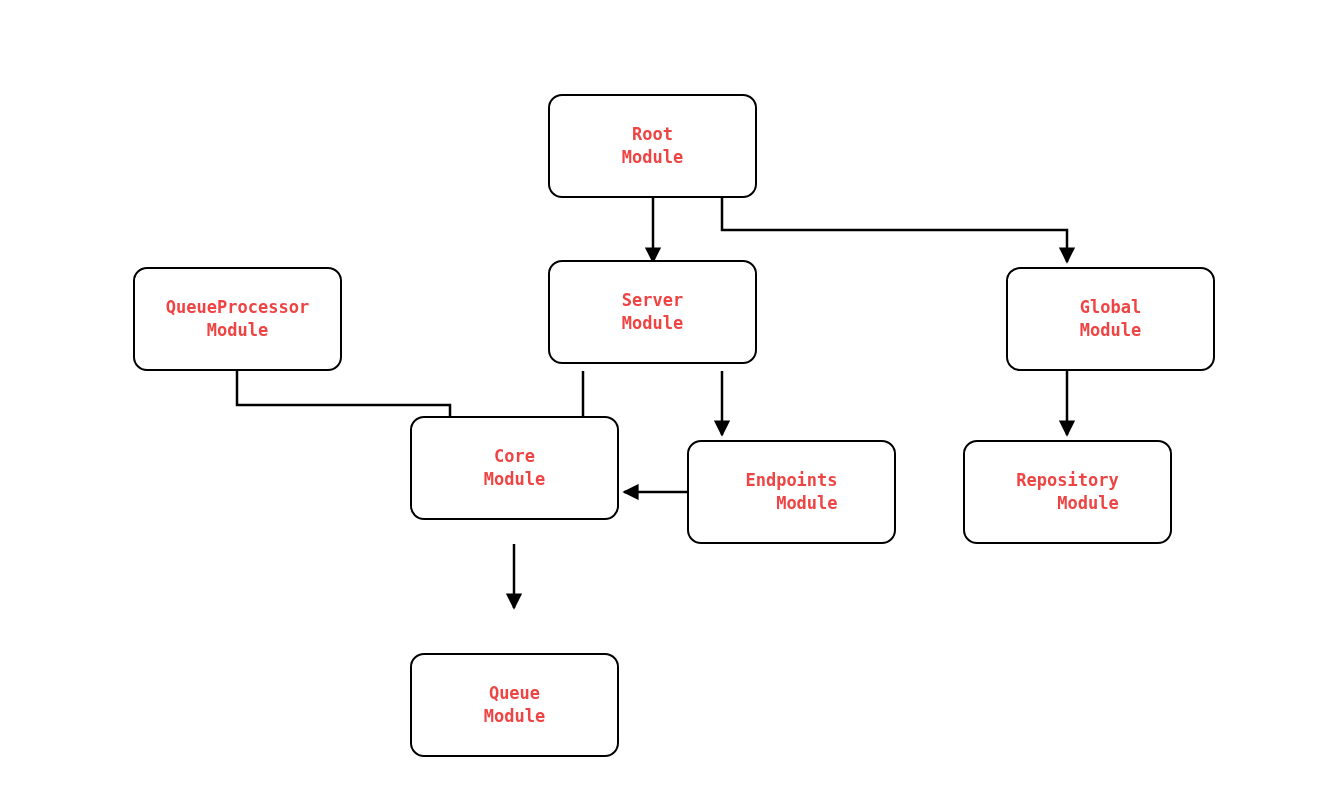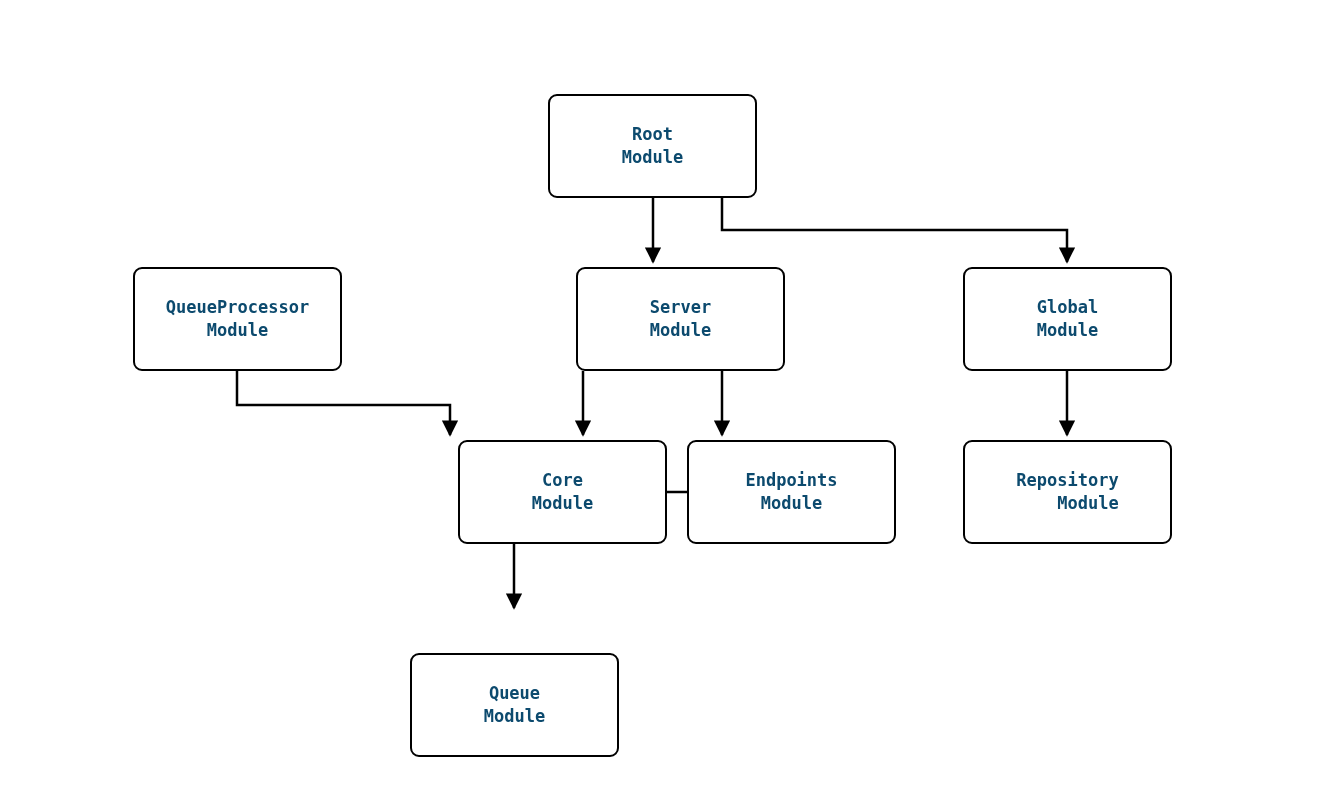--- a/index.html
+++ b/index.html
@@ -22,40 +22,40 @@
     width: 1337px;
     height: 809px;
     pointer-events: none;
   }
   .node {
     position: absolute;
     width: 209px;
     height: 104px;
     box-sizing: border-box;
     border: 2px solid #000000;
-    border-radius: 9px;
+    border-radius: 14px;
     background: #ffffff;
     display: flex;
     align-items: center;
     justify-content: center;
     text-align: center;
     font-size: 17px;
     font-weight: bold;
-    color: #0c4a6e;
+    color: #ef4444;
     line-height: 1.35;
   }
   .node .label {
     white-space: pre-line;
   }
   .node-root            { left: 548px; top: 94px;  }
   .node-queue-processor { left: 133px; top: 267px; align-items: center; }
-  .node-server          { left: 548px; top: 267px; margin-left: 28px; }
-  .node-global          { left: 963px; top: 267px; }
-  .node-core            { left: 410px; top: 440px; margin-left: 48px; }
-  .node-endpoints       { left: 687px; top: 440px; }
+  .node-server          { left: 548px; top: 260px; }
+  .node-global          { left: 1006px; top: 267px; }
+  .node-core            { left: 410px; top: 416px; }
+  .node-endpoints       { left: 687px; top: 440px; text-align: right; }
   .node-repository      { left: 963px; top: 440px; text-align: right; }
   .node-queue           { left: 410px; top: 613px; margin-top: 40px; }
   .edge {
     fill: none;
     stroke: #000000;
     stroke-width: 2.5;
   }
 </style>
 </head>
 <body>

